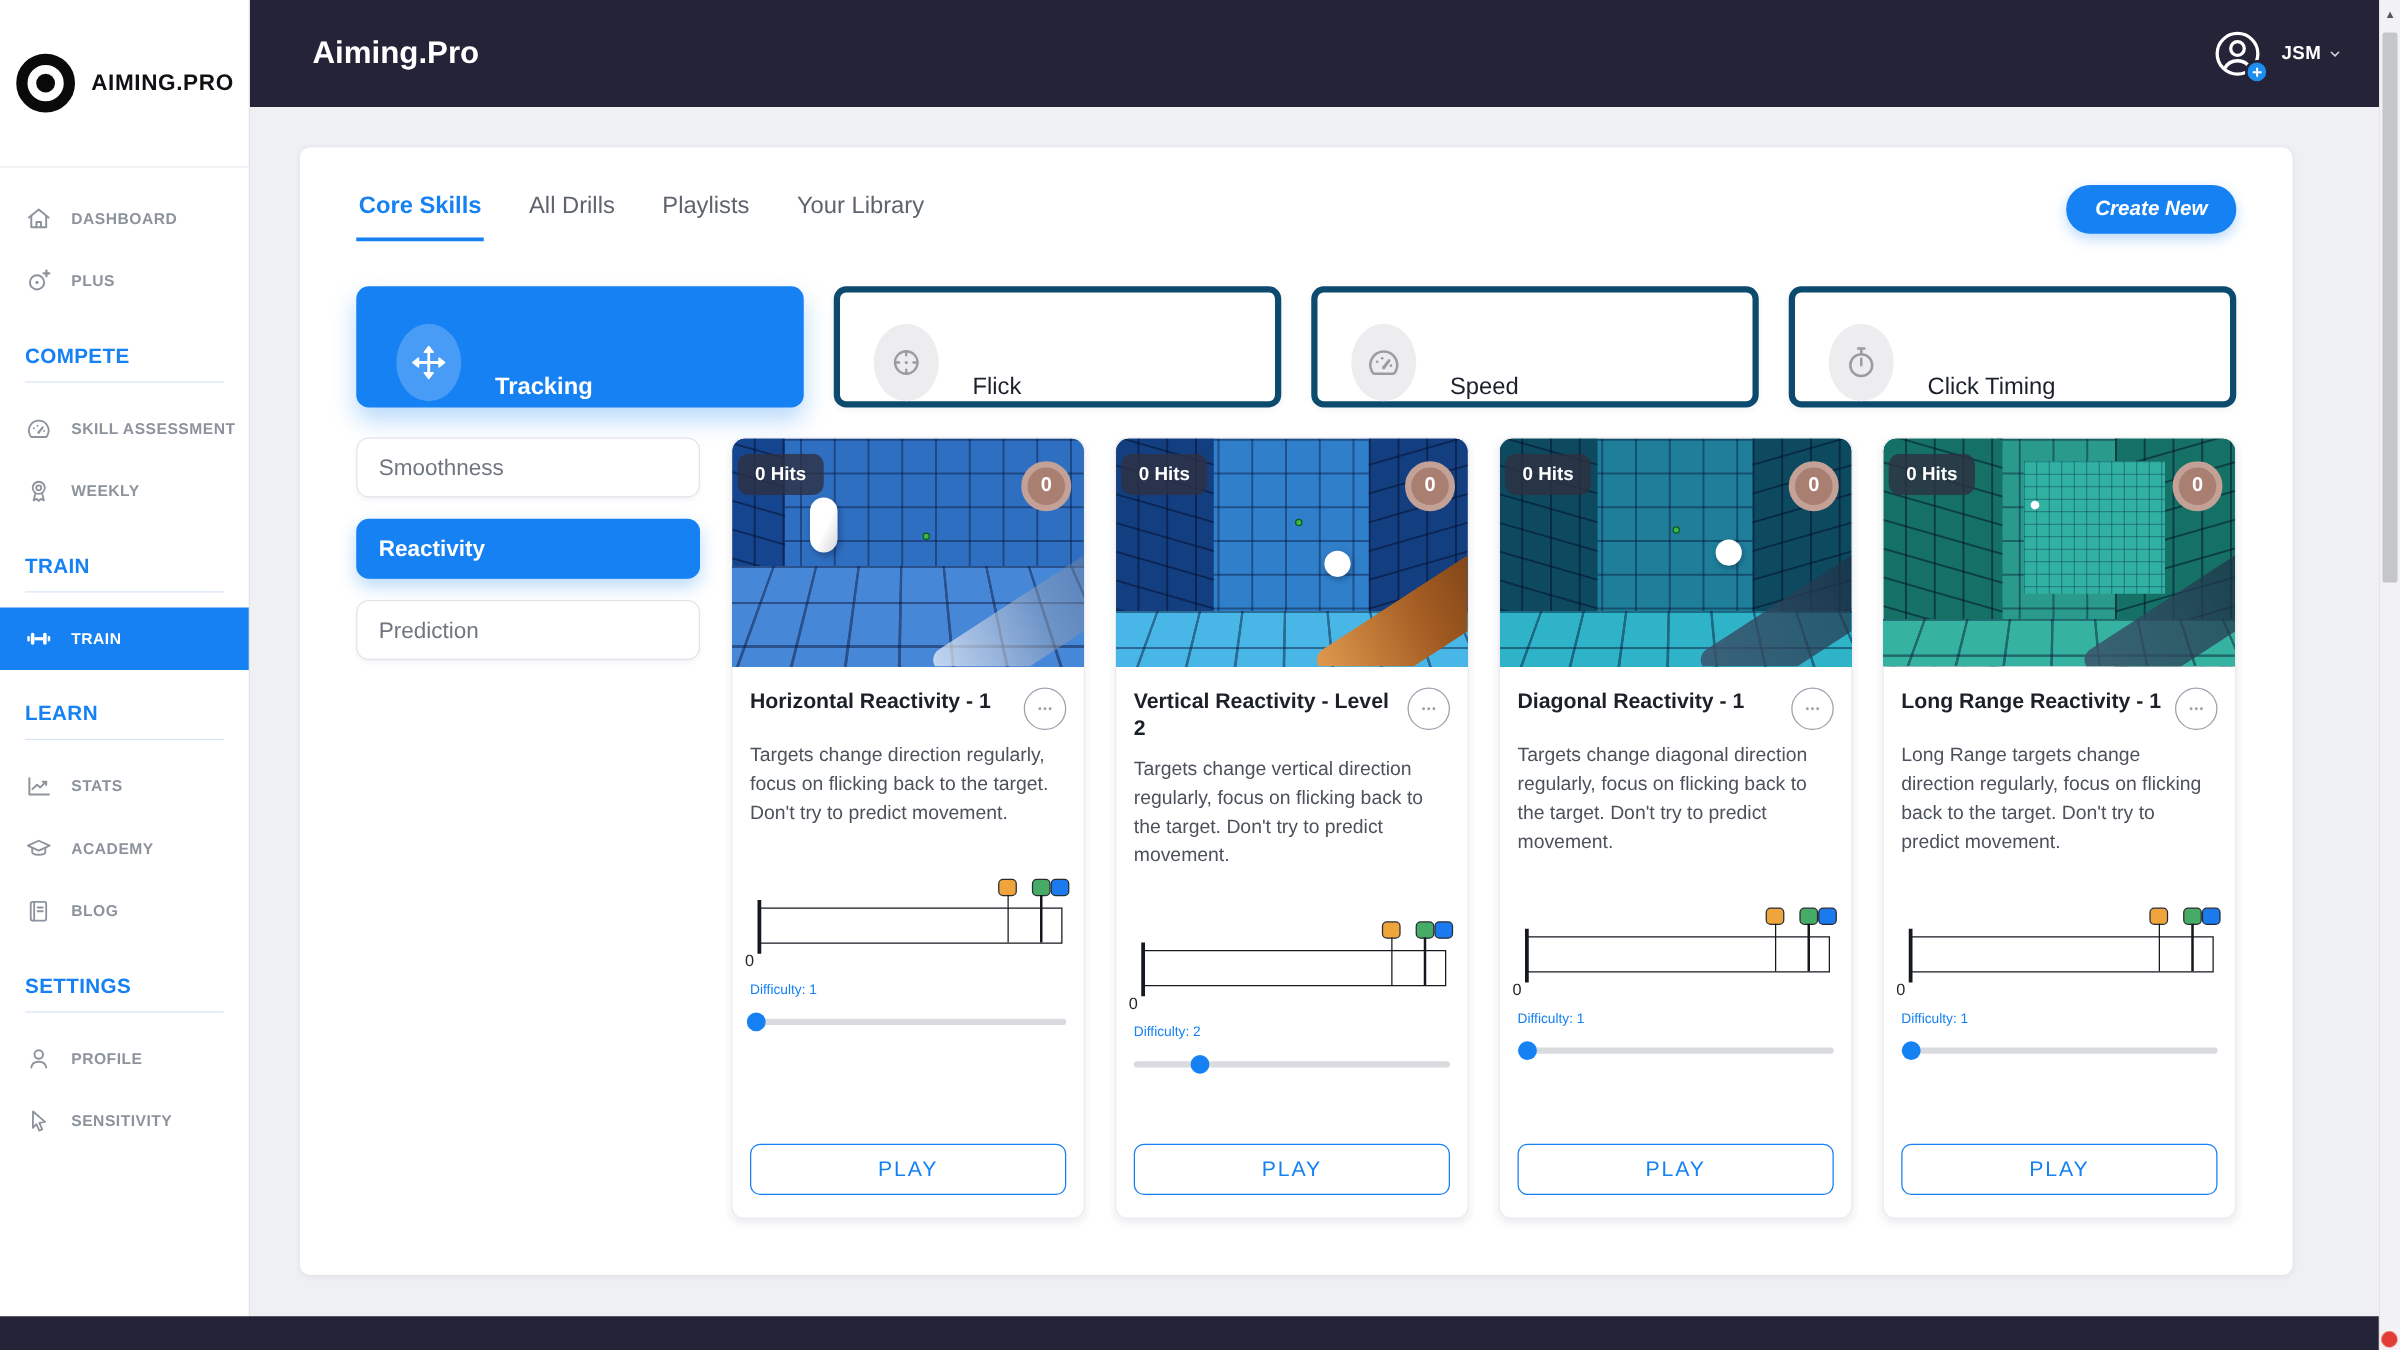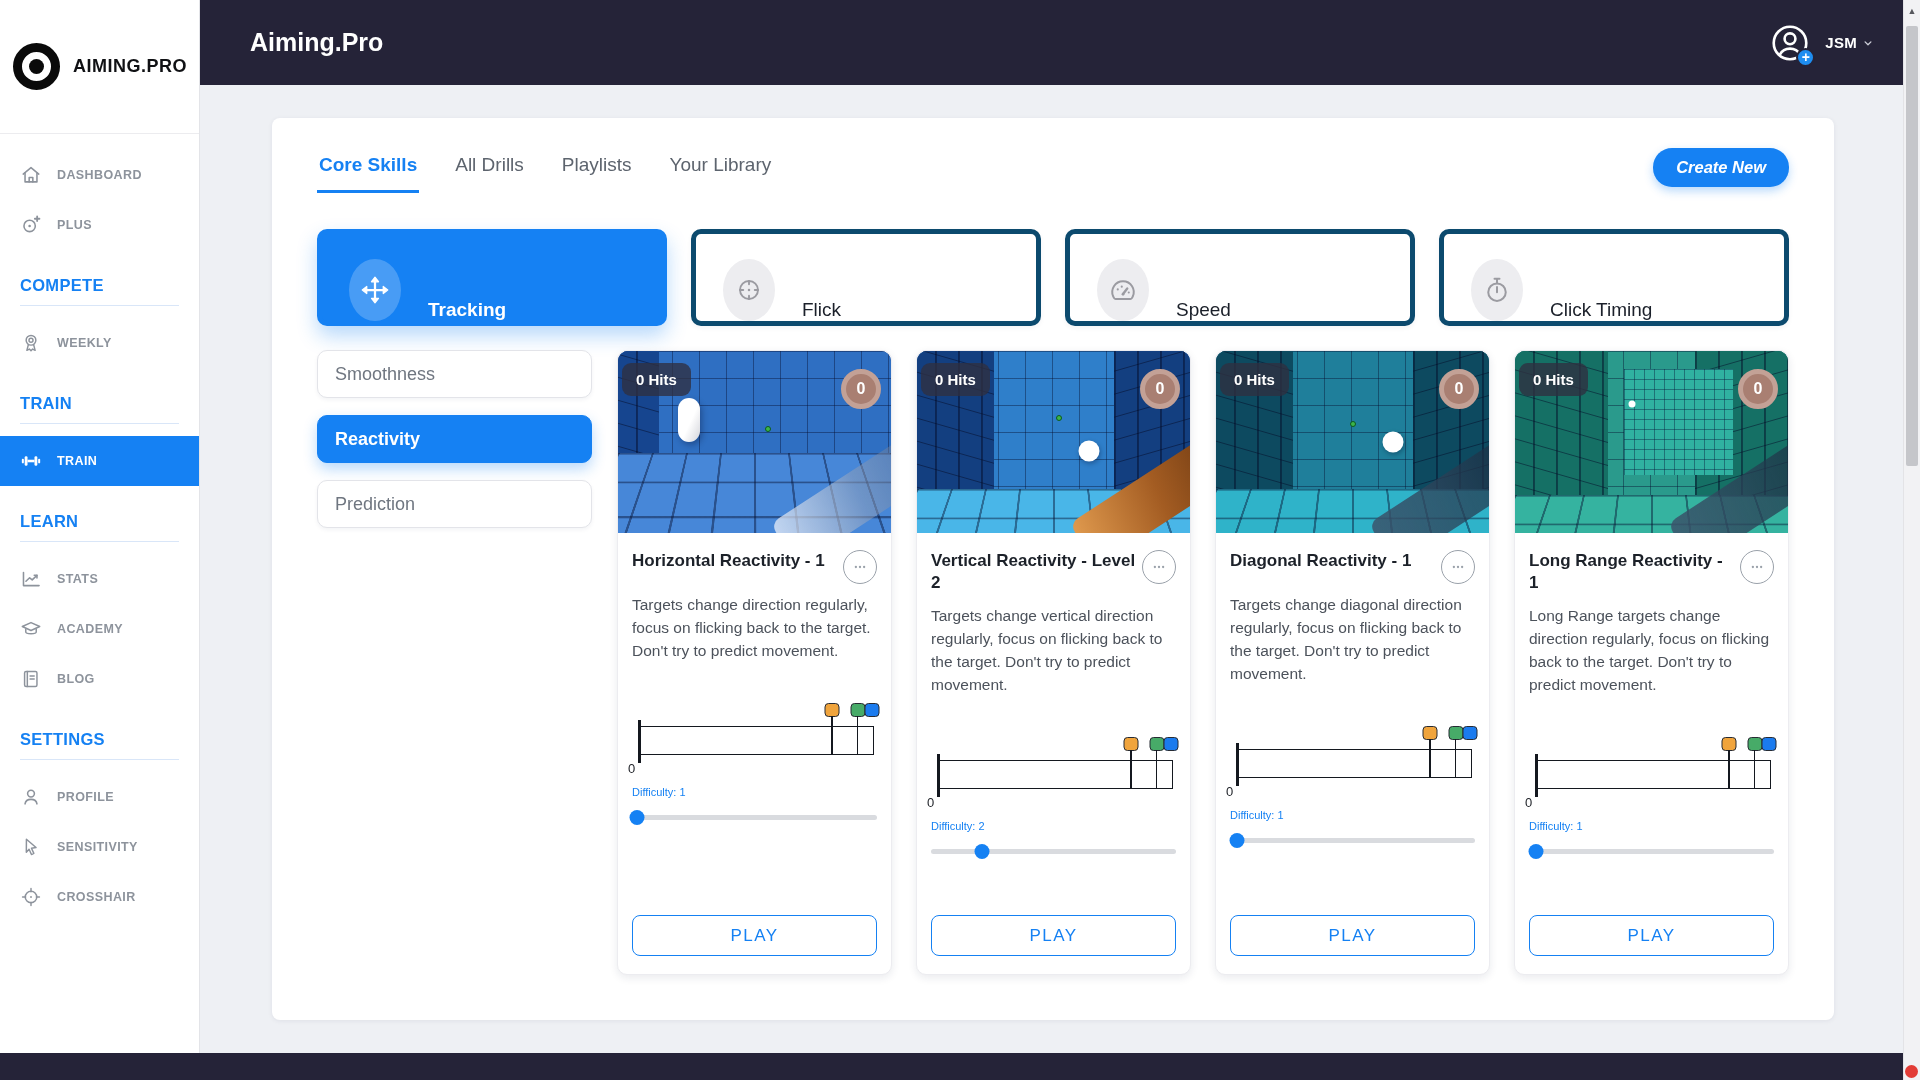--- a/index.html
+++ b/index.html
@@ -29,21 +29,21 @@
 .avatar-wrap{position:relative;width:42px;height:42px;color:#fff;}
 .avatar-wrap svg{width:100%;height:100%;}
 .avatar-plus{position:absolute;right:-4px;bottom:-3px;width:19px;height:19px;border-radius:50%;background:#1e8df0;border:2px solid var(--navbar);color:#fff;font-size:14px;line-height:15px;text-align:center;font-weight:700;}
 .user-chip{display:flex;align-items:center;gap:4px;color:#fff;}
 .user-name{font-size:15px;font-weight:700;letter-spacing:.3px;}
 .user-chevron{width:14px;height:14px;color:#cfd0da;}
 .user-chevron svg{width:100%;height:100%;}
 
 
 .content{position:absolute;left:200px;top:85px;right:0;bottom:0;background:var(--page);}
-.panel{margin:33px 86px 0 72px;height:902px;background:#fff;border-radius:8px;box-shadow:0 1px 5px rgba(25,35,70,.07);padding:30px 45px 0 45px;}
+.panel{margin:33px 86px 0 40px;height:902px;background:#fff;border-radius:8px;box-shadow:0 1px 5px rgba(25,35,70,.07);padding:30px 45px 0 45px;}
 
 
 .tabs-row{display:flex;align-items:flex-start;}
 .tab{font-size:19px;color:#5d646e;padding:6px 2px 14px;margin-right:34px;border-bottom:3px solid transparent;}
 .tab.active{color:var(--accent);font-weight:700;border-bottom-color:var(--accent);}
 .create-new{margin-left:auto;background:var(--accent);color:#fff;font-size:16.5px;font-weight:700;border-radius:19px;padding:10px 23px;box-shadow:0 4px 10px rgba(21,129,243,.3);font-style:italic;}
 
 
 .cats{margin-top:36px;display:flex;gap:24px;}
 .cat-card{flex:1;height:97px;border-radius:10px;display:flex;align-items:flex-end;padding-left:27px;gap:27px;background:#fff;border:5px solid #0c4a6e;box-shadow:0 2px 5px rgba(25,35,70,.05);}
@@ -153,20 +153,33 @@
             <circle cx="10.5" cy="13" r="6.2"></circle>
             <circle cx="10.5" cy="13" r="1.4" fill="currentColor" stroke="none"></circle>
             <path d="M16.2 5.2h5M18.7 2.7v5" stroke-width="2"></path>
           </svg>
         </span>
     <span class="lbl">PLUS</span>
   </div>
       <div class="side-header">COMPETE</div>
       <div class="side-link">
     <span class="i">
+          <svg viewBox="0 0 24 24" fill="none" stroke="currentColor" stroke-width="1.6" stroke-linecap="round" stroke-linejoin="round">
+            <path d="M4.2 17.2a8.6 8.6 0 1 1 15.6 0l-.7 1.3a1.4 1.4 0 0 1-1.2.7H6.1a1.4 1.4 0 0 1-1.2-.7z"></path>
+            <path d="M12 15.2l3.4-4.4" stroke-width="1.9"></path>
+            <circle cx="12" cy="15.3" r="1.1" fill="currentColor" stroke="none"></circle>
+            <circle cx="7.8" cy="11.5" r=".85" fill="currentColor" stroke="none"></circle>
+            <circle cx="11" cy="9.3" r=".85" fill="currentColor" stroke="none"></circle>
+            <circle cx="16.6" cy="14" r=".85" fill="currentColor" stroke="none"></circle>
+          </svg>
+        </span>
+    <span class="lbl">SKILL ASSESSMENT</span>
+  </div>
+      <div class="side-link">
+    <span class="i">
           <svg viewBox="0 0 24 24" fill="none" stroke="currentColor" stroke-width="1.6" stroke-linejoin="round">
             <circle cx="12" cy="9" r="5.3"></circle>
             <circle cx="12" cy="9" r="2.2"></circle>
             <path d="M9.2 13.5L7.5 20l2.7-1.4 1.8 1.9 1.8-1.9L16.5 20l-1.7-6.5"></path>
           </svg>
         </span>
     <span class="lbl">WEEKLY</span>
   </div>
       <div class="side-header">TRAIN</div>
       <div class="side-link active">
@@ -220,30 +233,20 @@
         </span>
     <span class="lbl">PROFILE</span>
   </div>
       <div class="side-link">
     <span class="i">
           <svg viewBox="0 0 24 24" fill="none" stroke="currentColor" stroke-width="1.6" stroke-linejoin="round">
             <path d="M7 3.5l10.5 9-5 .9 2.6 5.6-2.6 1.2-2.6-5.7-3 3.2z"></path>
           </svg>
         </span>
     <span class="lbl">SENSITIVITY</span>
-  </div>
-      <div class="side-link">
-    <span class="i">
-          <svg viewBox="0 0 24 24" fill="none" stroke="currentColor" stroke-width="1.6" stroke-linecap="round">
-            <circle cx="12" cy="12" r="6.3"></circle>
-            <path d="M12 2.8v3.4M12 17.8v3.4M2.8 12h3.4M17.8 12h3.4"></path>
-            <circle cx="12" cy="12" r="1" fill="currentColor" stroke="none"></circle>
-          </svg>
-        </span>
-    <span class="lbl">CROSSHAIR</span>
   </div>
     </nav>
 </aside>
 
 <header class="navbar">
   <div class="navbar-title">Aiming.Pro</div>
   <div class="nav-right">
     <div class="avatar-wrap">
       <span class="i"><svg viewBox="0 0 24 24" fill="none" stroke="currentColor" stroke-width="1.5" stroke-linecap="round">
             <circle cx="12" cy="12" r="9.3"></circle>

